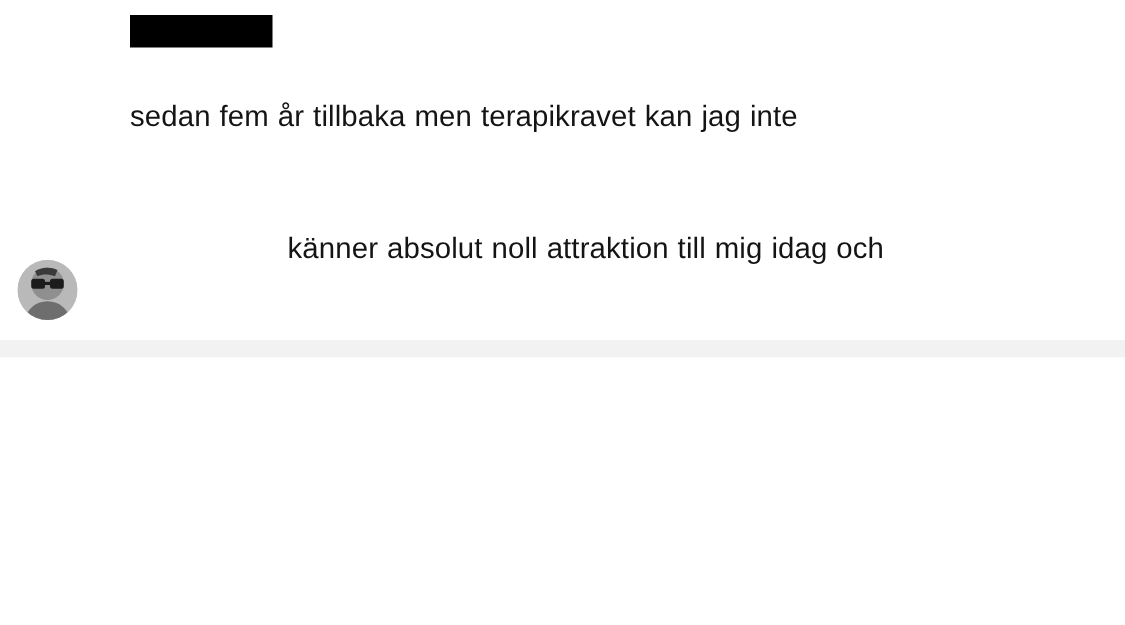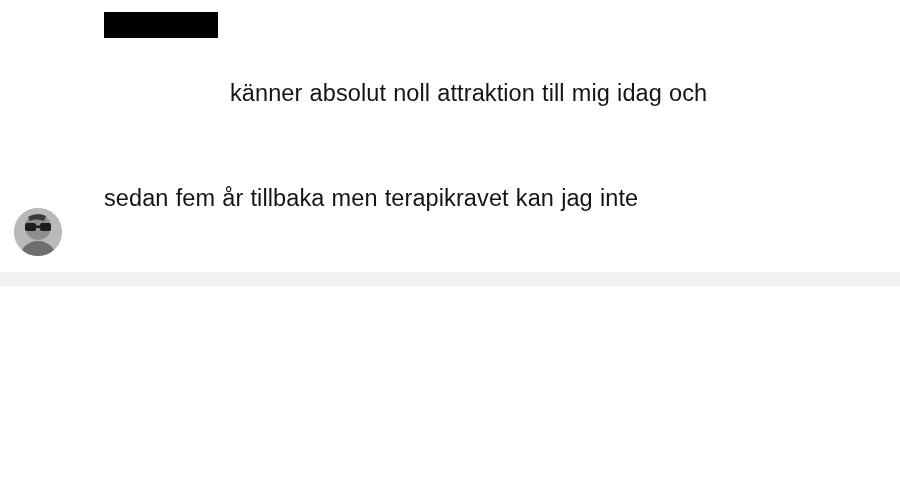--- a/index.html
+++ b/index.html
@@ -99,22 +99,22 @@
         <circle cx="24" cy="19" r="13" fill="#8f8f8f"></circle>
         <path d="M24 33c-10 0-17 7-18 15h36c-1-8-8-15-18-15z" fill="#6e6e6e"></path>
         <rect x="11" y="15" width="11" height="8" rx="2" fill="#1c1c1c"></rect>
         <rect x="26" y="15" width="11" height="8" rx="2" fill="#1c1c1c"></rect>
         <rect x="21.5" y="17.5" width="5" height="2.5" fill="#1c1c1c"></rect>
         <path d="M14 9c4-3 12-4 18-1l-2 5c-5-2-10-2-14 0z" fill="#3a3a3a"></path>
       </svg>
     </div>
 
     <div class="body-text text-1">
+      <span class="line">sedan fem år tillbaka men terapikravet kan jag inte</span>
       <span class="line indent-first">känner absolut noll attraktion till mig idag och</span>
-      <span class="line">sedan fem år tillbaka men terapikravet kan jag inte</span>
       <span class="line">uppfylla. Det är inte ens säkert att hennes attraktion ens</span>
       <span class="line">kommer tillbaka om 5-10 år, jag har inte råd och fr a</span>
       <span class="line">hinner jag inte då jag ständigt pendlar och reser och</span>
       
       
     </div>
 
     <div class="redaction redact-1"></div>
   </div>
 

